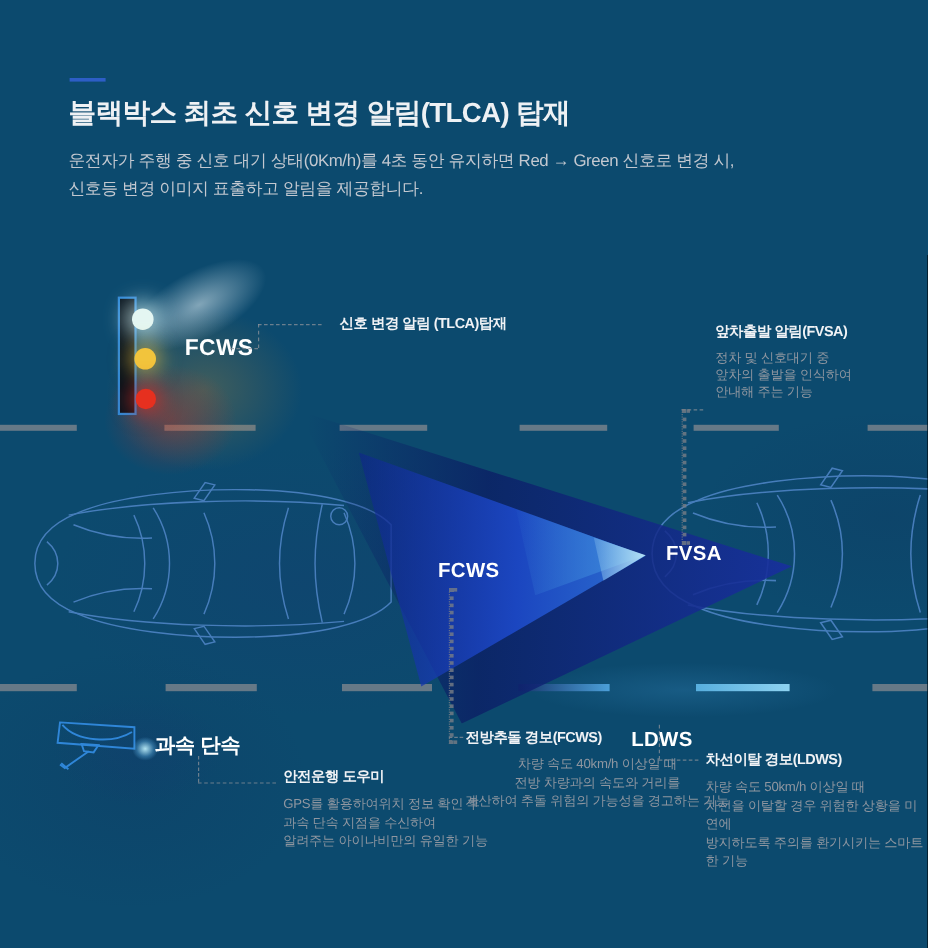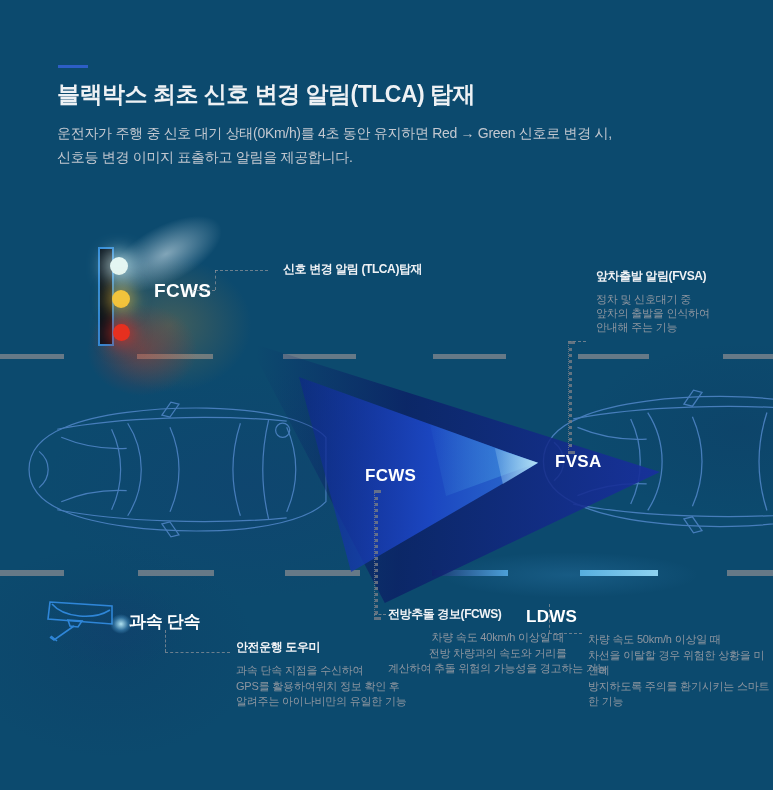--- a/index.html
+++ b/index.html
@@ -200,36 +200,37 @@
     <div class="lines">
       <span>정차 및 신호대기 중</span>
       <span>앞차의 출발을 인식하여</span>
       <span>안내해 주는 기능</span>
     </div>
   </div>
 
   <div class="callout" id="co-safe">
     <h3>안전운행 도우미</h3>
     <div class="lines">
+      <span>GPS를 활용하여위치 정보 확인 후</span>
       <span>과속 단속 지점을 수신하여</span>
-      <span>GPS를 활용하여위치 정보 확인 후</span>
       <span>알려주는 아이나비만의 유일한 기능</span>
     </div>
   </div>
 
   <div class="callout" id="co-fcws">
     <h3>전방추돌 경보(FCWS)</h3>
     <div class="lines">
       <span>차량 속도 40km/h 이상일 때</span>
       <span>전방 차량과의 속도와 거리를</span>
       <span>계산하여 추돌 위험의 가능성을 경고하는 기능</span>
     </div>
   </div>
 
   <div class="callout" id="co-ldws">
+    <h3>차선이탈 경보(LDWS)</h3>
     <div class="lines">
       <span>차량 속도 50km/h 이상일 때</span>
       <span>차선을 이탈할 경우 위험한 상황을 미연에</span>
       <span>방지하도록 주의를 환기시키는 스마트한 기능</span>
     </div>
   </div>
 
 </div>
 
 </body></html>

